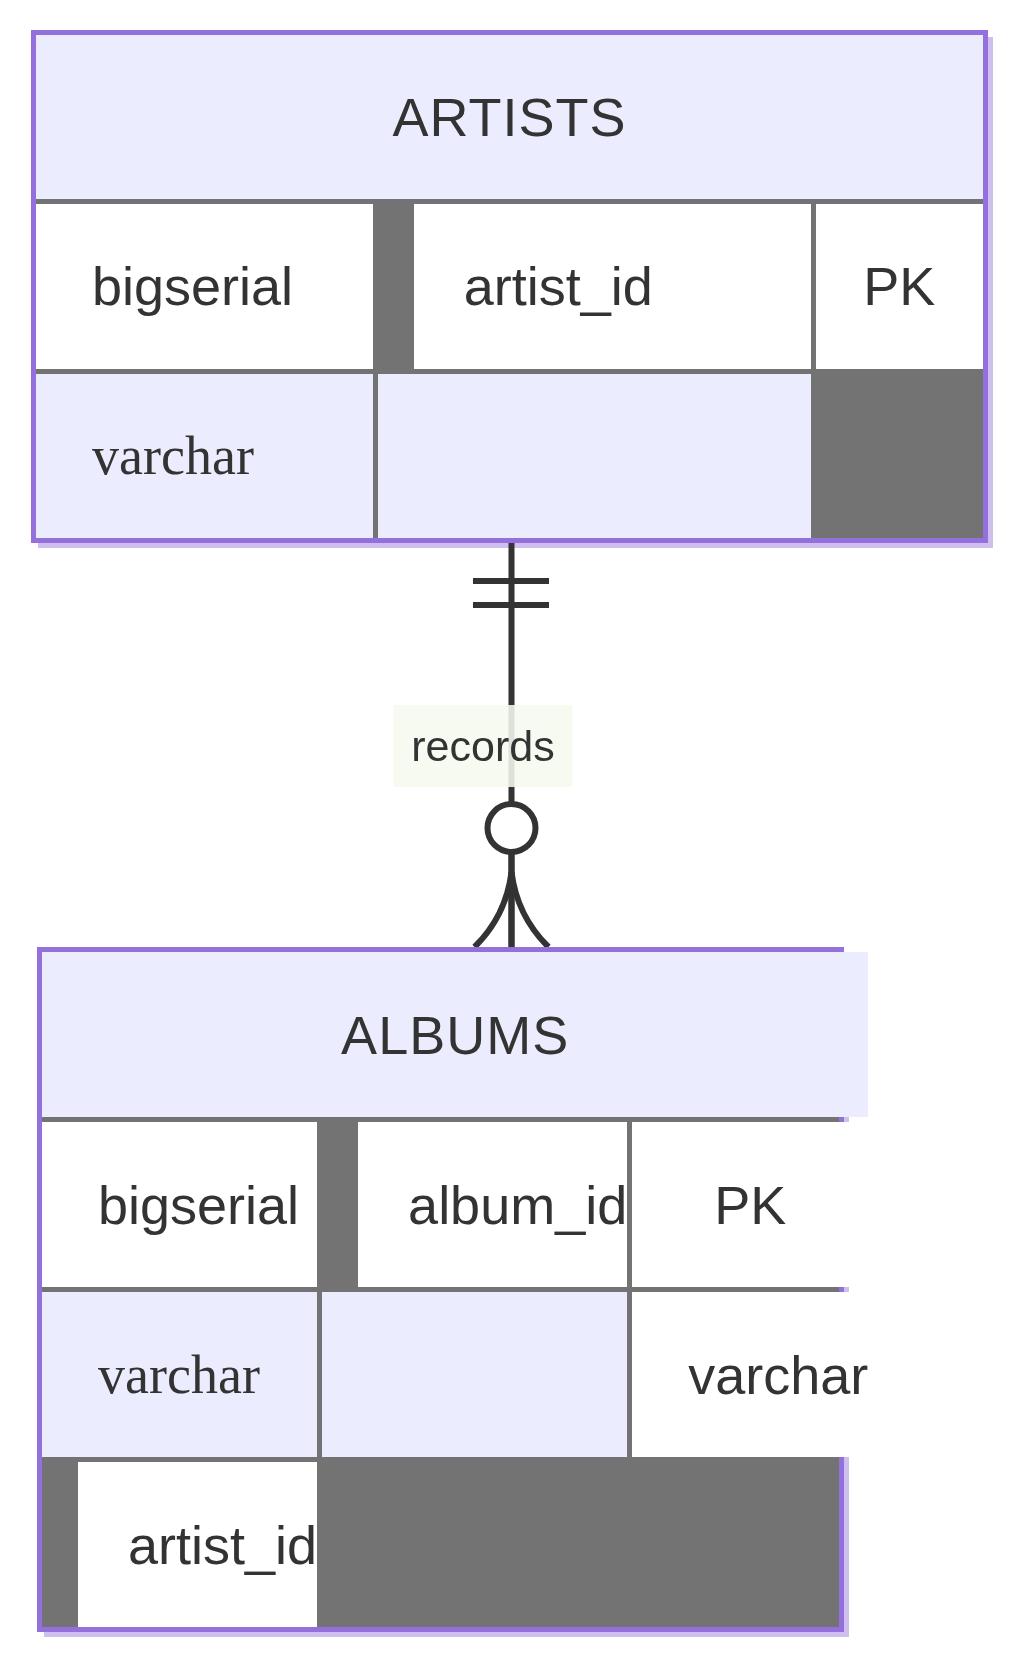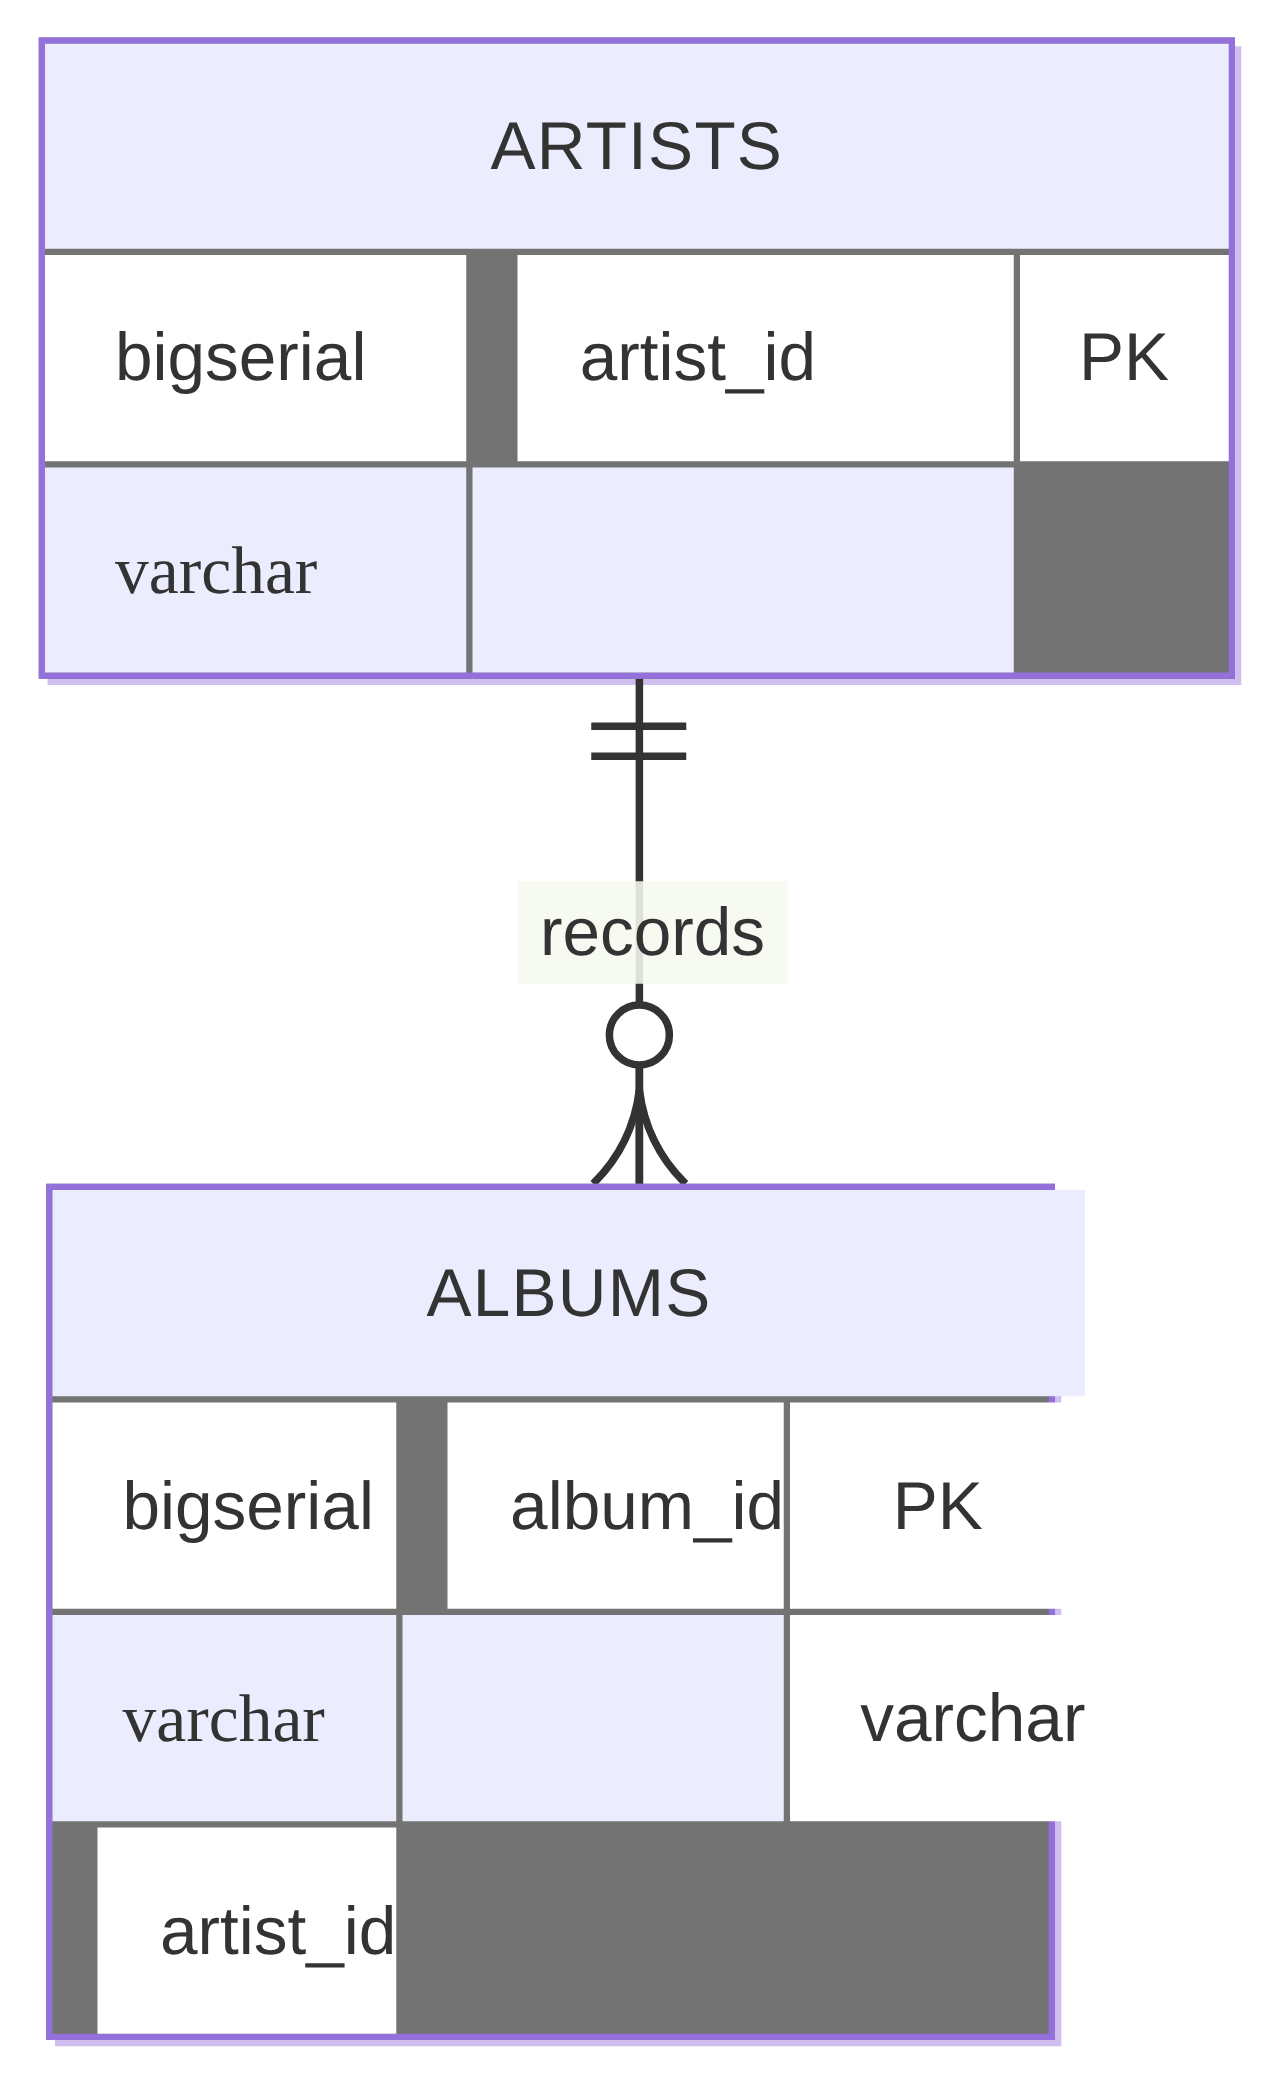--- a/index.html
+++ b/index.html
@@ -56,29 +56,29 @@
   .cell.key  { justify-content: center; }
 
   
   .connector {
     position: absolute;
     left: 440px; top: 543px;
     width: 145px; height: 404px;
   }
   .rel-label {
     position: absolute;
-    left: 522px; top: 705px;
+    left: 483px; top: 705px;
     transform: translateX(-50%);
     height: 82px;
     padding: 0 18px;
     display: flex;
     align-items: center;
     justify-content: center;
     background: rgba(245, 249, 239, 0.88);
-    font-size: 54px;
+    font-size: 43px;
     color: #333333;
     white-space: nowrap;
   }
 </style>
 </head>
 <body>
 
 <div class="canvas">
 
   <section class="entity entity-artists">

